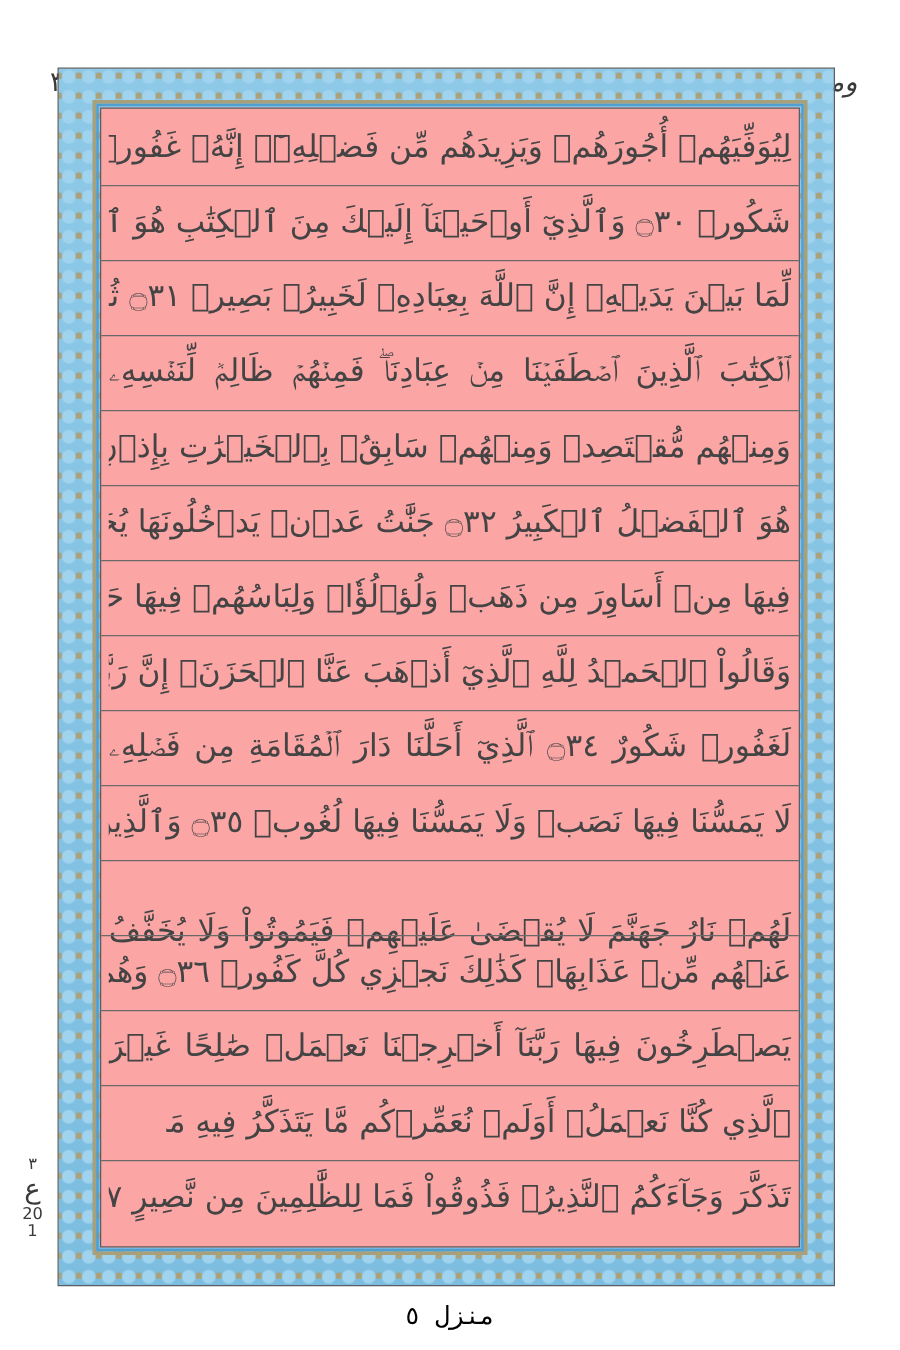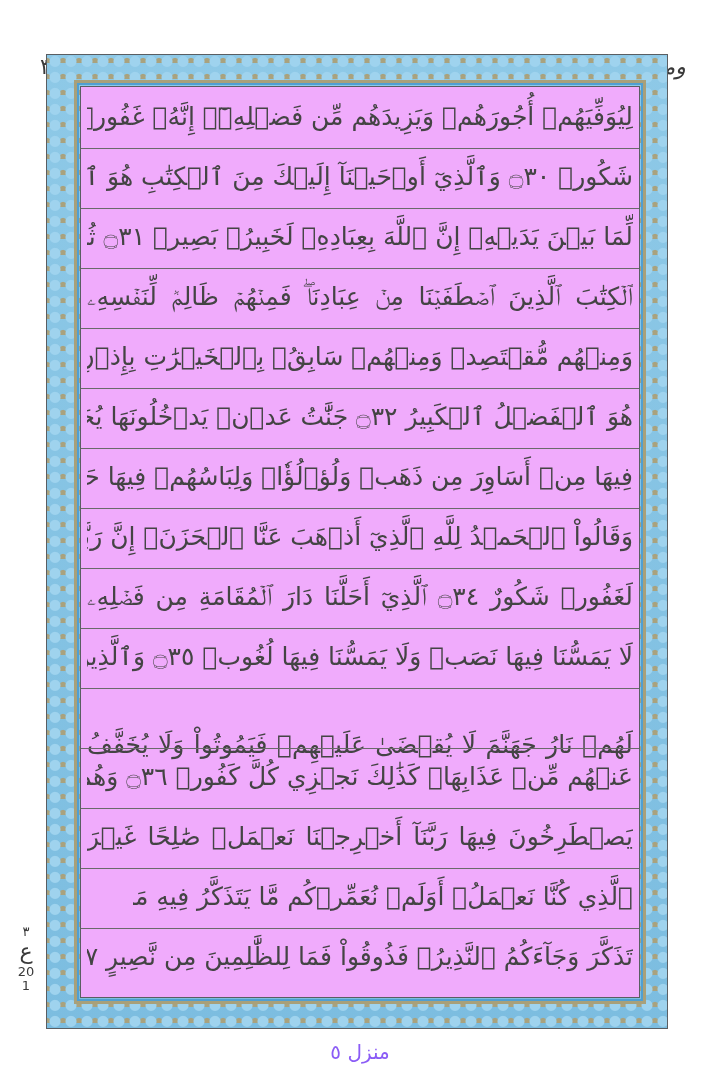--- a/index.html
+++ b/index.html
@@ -23,39 +23,39 @@
   .frame-khaki {
     position: absolute; left: 74px; top: 80px; width: 572px; height: 924px;
     border: 3px solid #a8a07a; box-sizing: border-box;
   }
   .frame-blue-inner {
     position: absolute; left: 77px; top: 83px; width: 566px; height: 918px;
     border: 2px solid #4f9fd2; box-sizing: border-box;
   }
   .page {
     position: absolute; left: 80px; top: 86px; width: 560px; height: 912px;
-    background: #f0abfc; border: 1px solid #5a5e62; box-sizing: border-box;
+    background: #fca5a5; border: 1px solid #5a5e62; box-sizing: border-box;
   }
   .lines { position: absolute; left: 0; top: 0; width: 100%; height: 100%; }
   .line {
     position: absolute; left: 6px; right: 6px; height: 52px;
     direction: rtl; text-align: justify; text-align-last: justify;
     font-family: "DejaVu Sans", sans-serif; font-size: 25px; line-height: 52px;
     color: #444444; white-space: nowrap; overflow: hidden;
   }
   .rule { position: absolute; left: 0; right: 0; height: 0; border-top: 1.5px solid #6a6a6a; }
 
   .ruku {
     position: absolute; left: 14px; top: 925px; width: 24px; height: 70px;
     display: flex; flex-direction: column; align-items: center; color: #3a3a3a;
   }
   .ruku span { font-size: 13px; line-height: 14px; }
   .ruku .ain { font-size: 22px; line-height: 26px; }
 
-  .footer { position: absolute; top: 1040px; left: 0; width: 720px; text-align: center; font-size: 20px; color: #8b5cf6; direction: rtl; }
+  .footer { position: absolute; top: 1040px; left: 0; width: 720px; text-align: center; font-size: 20px; color: #000000; direction: rtl; font-family: Liberation Mono, monospace; }
 </style>
 </head>
 <body>
 
 <div class="hdr hdr-left">فاطر ٣٥</div>
 <div class="hdr hdr-center">٤٣٩</div>
 <div class="hdr hdr-right">ومن يقنت ٢٢</div>
 
 <div class="frame-outer"></div>
 <div class="frame-khaki"></div>

